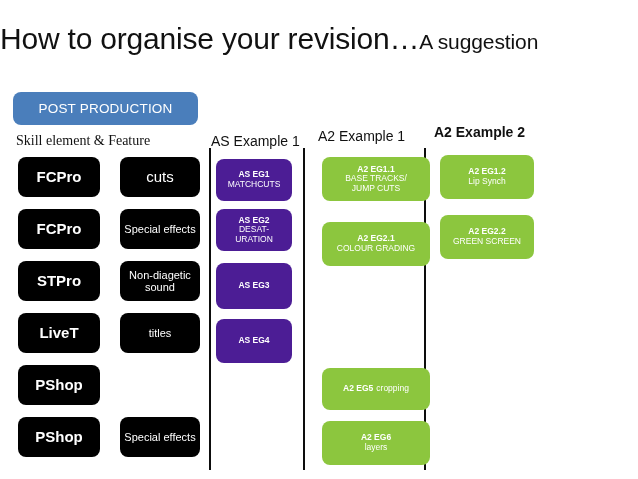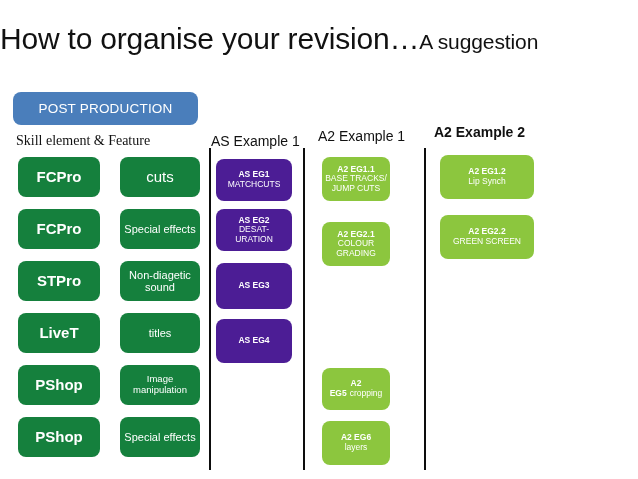--- a/index.html
+++ b/index.html
@@ -86,35 +86,35 @@
     color: #ffffff;
     display: flex;
     flex-direction: column;
     align-items: center;
     justify-content: center;
     text-align: center;
     line-height: 1.12;
     box-sizing: border-box;
     padding: 1px 3px;
   }
-  .box.blue   { background: #15803d; }
+  .box.blue   { background: #000000; }
   .box.orange { background: #4c1d95; }
   .box.green  { background: #8cc63e; }
 
   .b-title { font-weight: bold; }
   .b-sub   { font-weight: normal; }
 
   
   .col-a { left: 18px;  width: 82px;  height: 40px; font-size: 15px; }
   
   .col-b { left: 120px; width: 80px;  height: 40px; font-size: 11px; }
   
   .col-c { left: 216px; width: 76px;  height: 42px; font-size: 8.5px; }
   
-  .col-d { left: 322px; width: 68px;  height: 44px; font-size: 8.5px; }
+  .col-d { left: 322px; width: 108px;  height: 44px; font-size: 8.5px; }
   
   .col-e { left: 440px; width: 94px;  height: 44px; font-size: 8.5px; justify-content: center; }
 
   .inline-row { display: block; }
   .inline-row .b-title { margin-right: 3px; }
 </style>
 </head>
 <body>
 
 <div id="slide">
@@ -161,24 +161,20 @@
   <div class="box blue col-b" style="top:209px">
     <span>Special effects</span>
   </div>
   <div class="box blue col-b" style="top:313px">
     <span>titles</span>
   </div>
   <div class="box blue col-b" style="top:261px">
     <span>Non-diagetic</span>
     <span>sound</span>
   </div>
-  <div class="box blue col-b" style="top:365px;font-size:9.5px">
-    <span>Image</span>
-    <span>manipulation</span>
-  </div>
   <div class="box blue col-b" style="top:417px">
     <span>Special effects</span>
   </div>
 
   <div class="box orange col-c" style="top:159px">
     <span class="b-title">AS EG1</span>
     <span class="b-sub">MATCHCUTS</span>
   </div>
   <div class="box orange col-c" style="top:209px">
     <span class="b-title">AS EG2</span>

